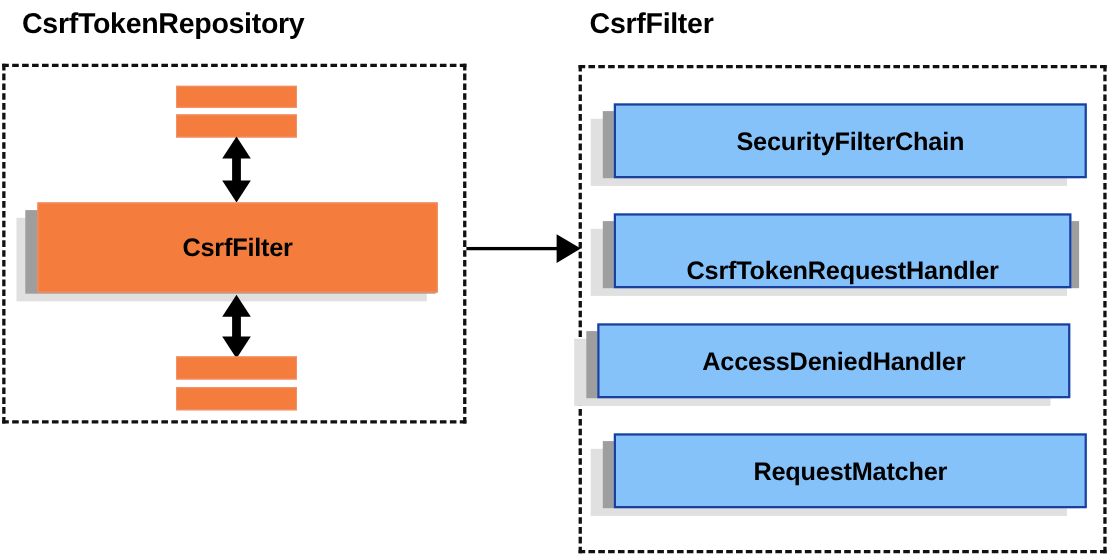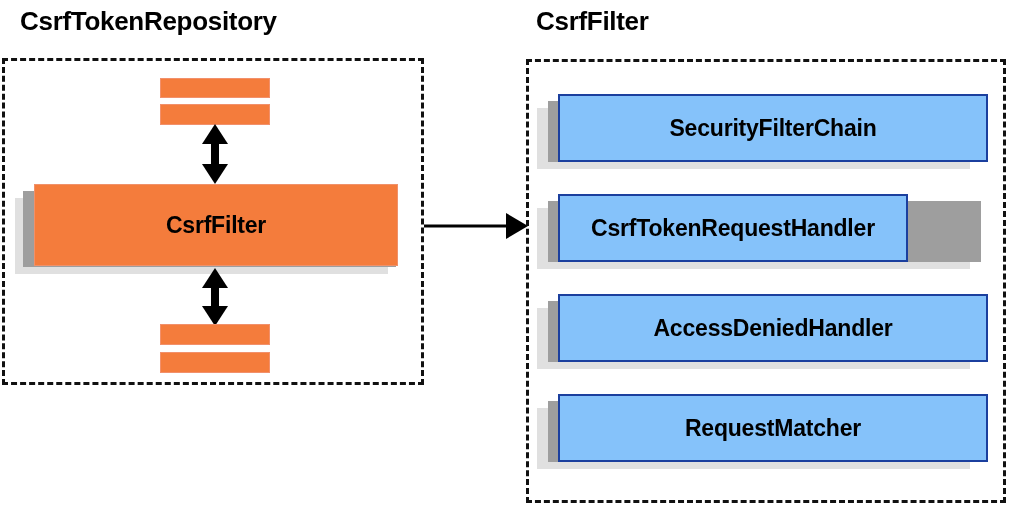--- a/index.html
+++ b/index.html
@@ -184,26 +184,26 @@
     <div class="shadow-light" style="left:0px;  top:14px; width:433px; height:61px;"></div>
     <div class="shadow-dark" style="left:11px; top:7px;  width:433px; height:61px;"></div>
     <div class="face" style="left:21px; top:0px; width:430px; height:68px;">
       <span class="label">SecurityFilterChain</span>
     </div>
   </div>
 
   <div class="card card-blue" style="left:537px; top:194px; width:455px; height:85px;">
     <div class="shadow-light" style="left:0px;  top:14px; width:433px; height:61px;"></div>
     <div class="shadow-dark" style="left:11px; top:7px;  width:433px; height:61px;"></div>
-    <div class="face" style="left:21px; top:0px; width:350px; height:68px;">
+    <div class="face" style="left:21px; top:0px; width:416px; height:68px;align-items:flex-end;">
       <span class="label">CsrfTokenRequestHandler</span>
     </div>
   </div>
 
-  <div class="card card-blue" style="left:537px; top:294px; width:455px; height:85px;">
+  <div class="card card-blue" style="left:522px; top:294px; width:455px; height:85px;">
     <div class="shadow-light" style="left:0px;  top:14px; width:433px; height:61px;"></div>
     <div class="shadow-dark" style="left:11px; top:7px;  width:433px; height:61px;"></div>
     <div class="face" style="left:21px; top:0px; width:430px; height:68px;">
       <span class="label">AccessDeniedHandler</span>
     </div>
   </div>
 
   <div class="card card-blue" style="left:537px; top:394px; width:455px; height:85px;padding-left:20px;">
     <div class="shadow-light" style="left:0px;  top:14px; width:433px; height:61px;"></div>
     <div class="shadow-dark" style="left:11px; top:7px;  width:433px; height:61px;"></div>

